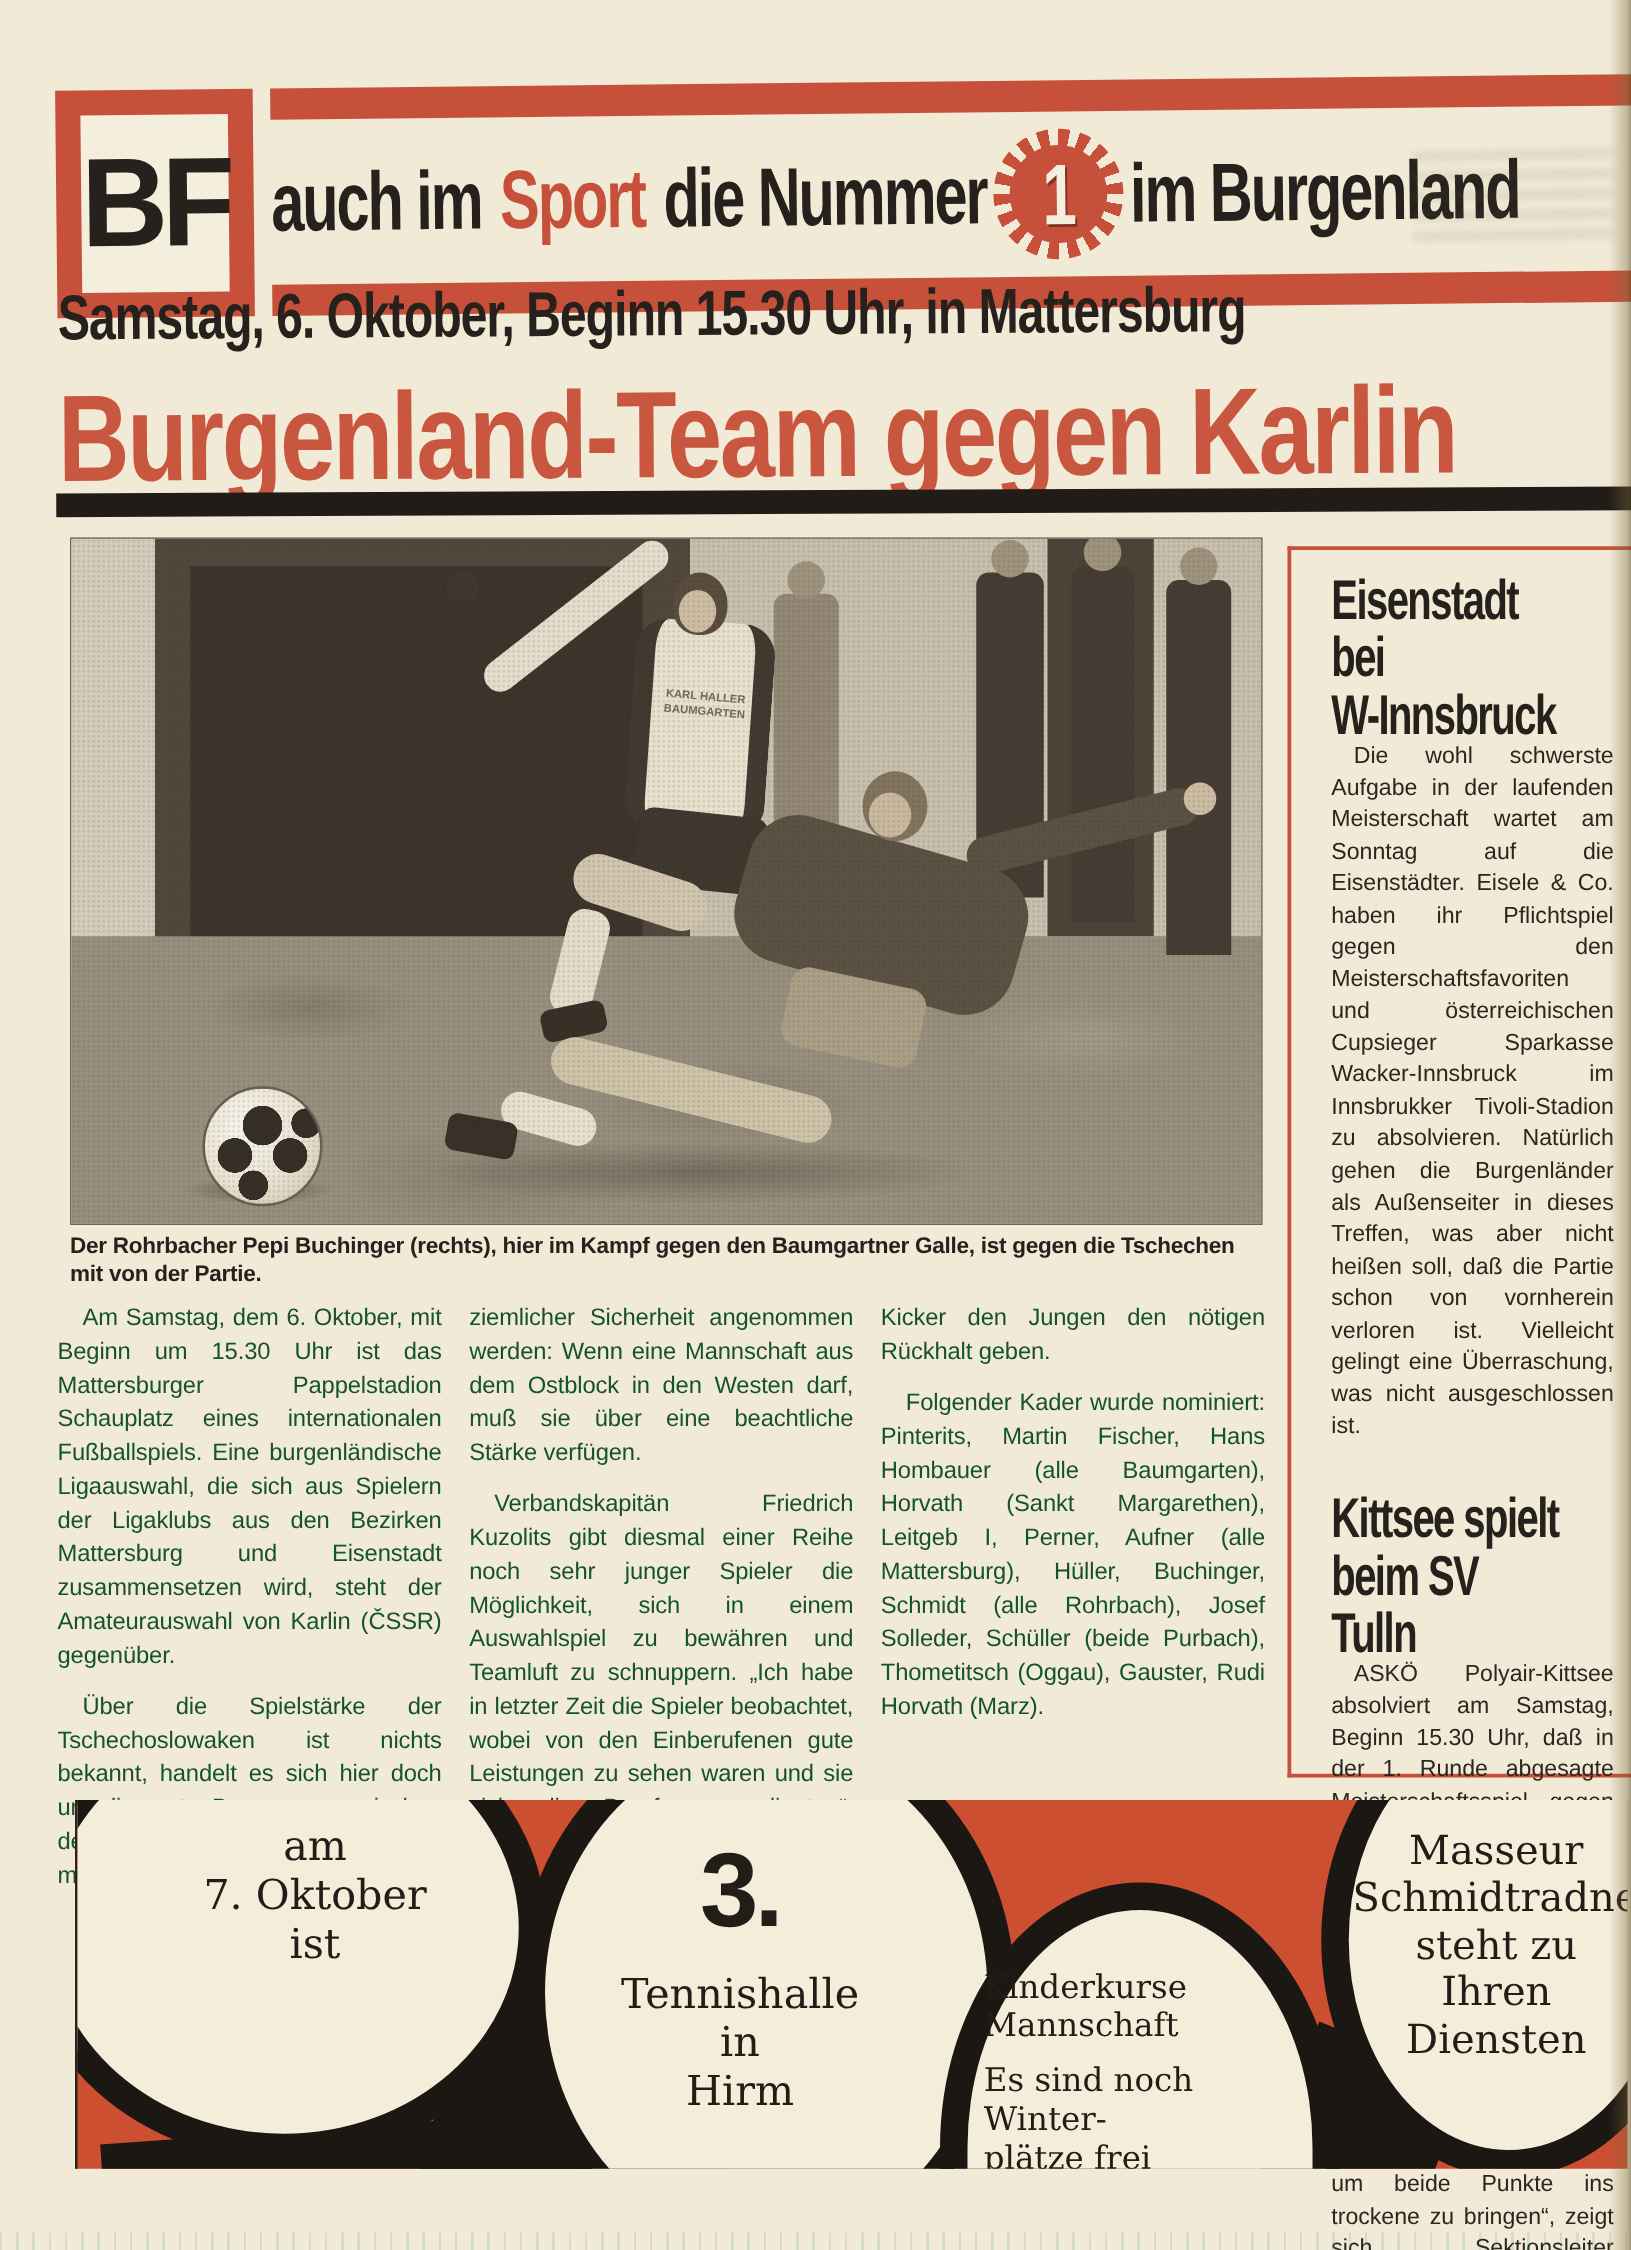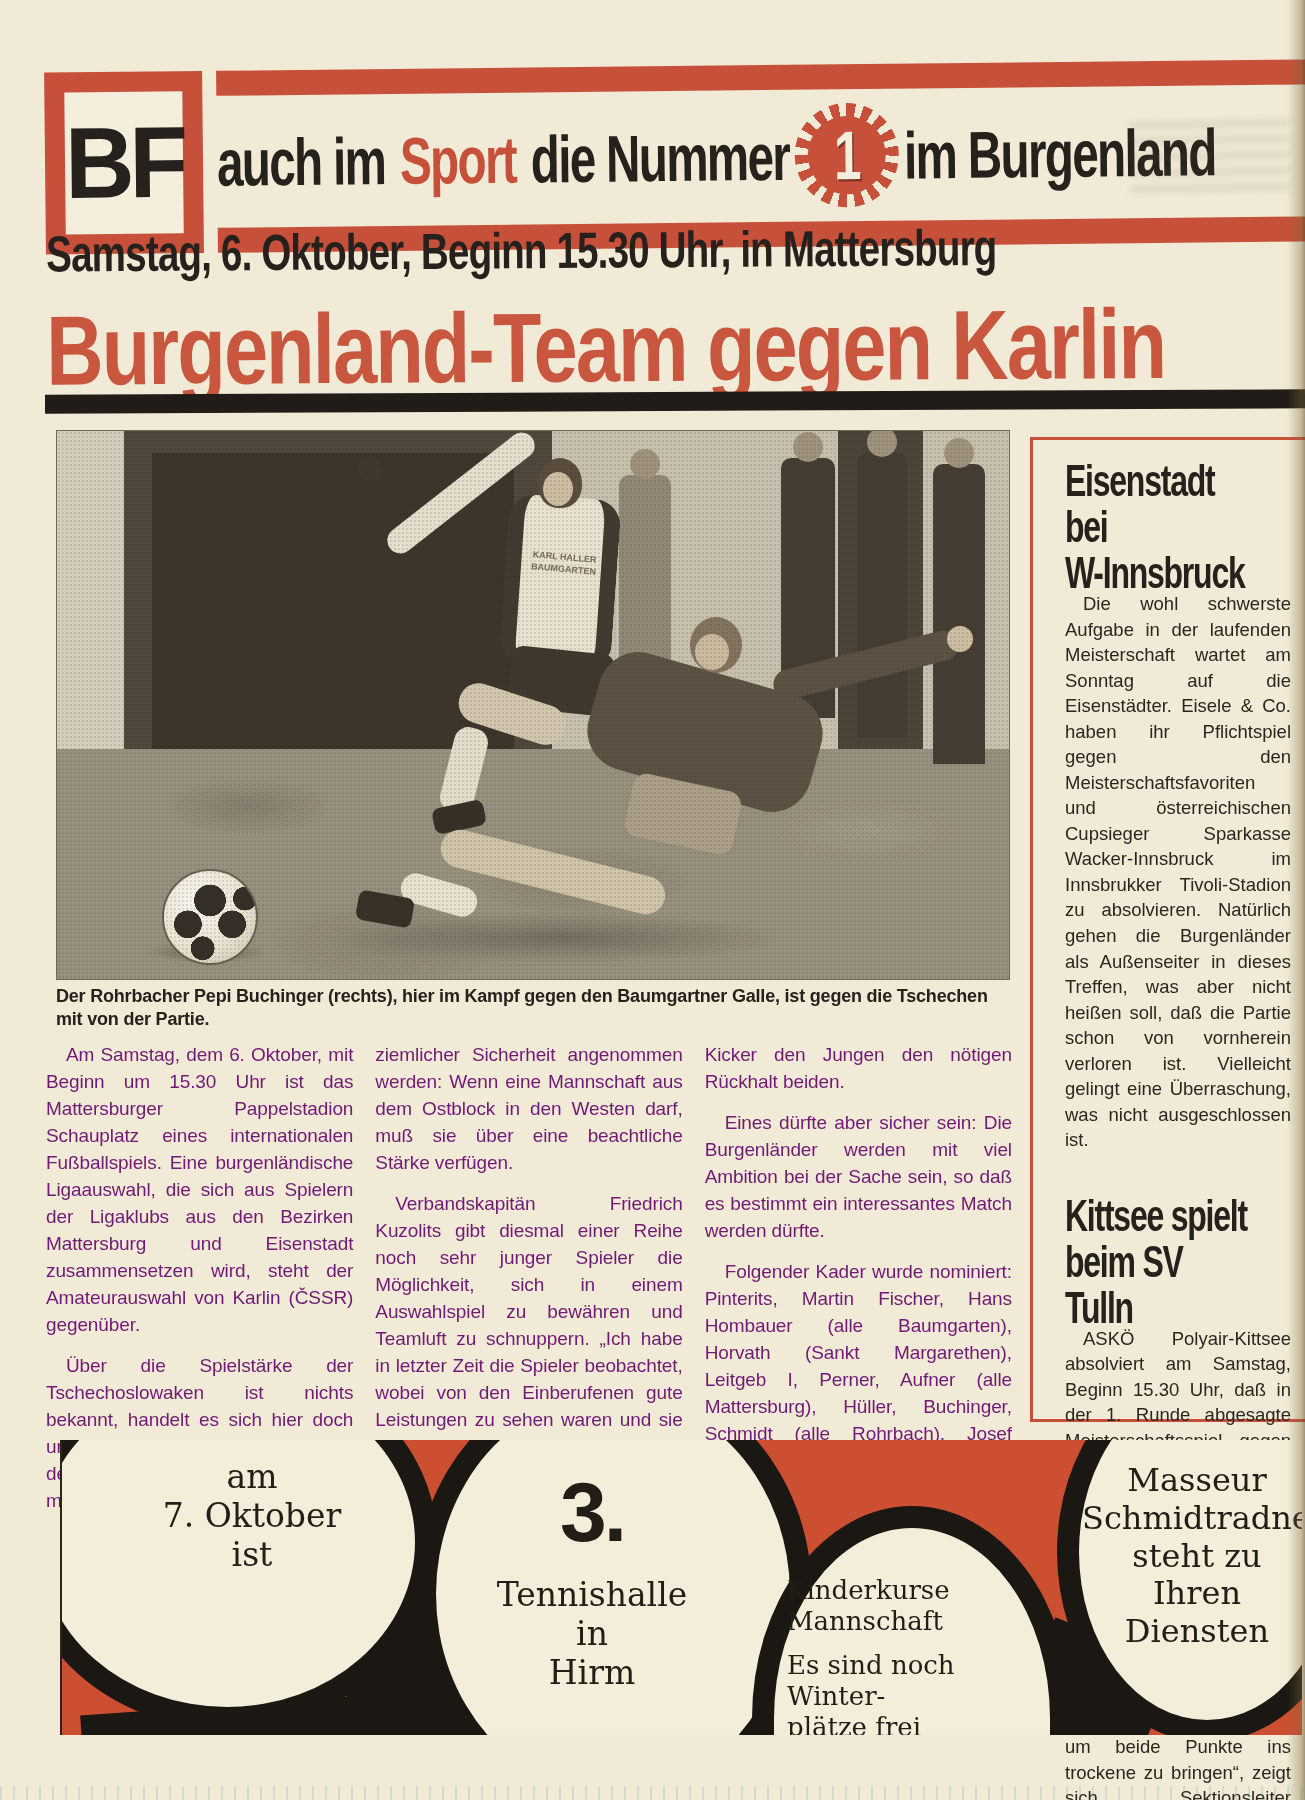--- a/index.html
+++ b/index.html
@@ -145,21 +145,21 @@
   .caption {
     position:absolute; left:56px; top:985px; width:952px;
     font-size:18px; font-weight:bold; line-height:1.25; letter-spacing:-0.2px;
   }
 
   
   .columns { position:absolute; left:46px; top:1042px; width:966px; display:flex; gap:22px; }
   .col { flex:1; }
   .col p {
     margin:0 0 14px 0; font-size:19px; line-height:1.42; text-align:justify;
-    letter-spacing:-0.1px; color:#701a75;
+    letter-spacing:-0.1px; color:#14532d;
   }
   .col p.indent { text-indent:20px; }
 
   
   .sidebar {
     position:absolute; left:1030px; top:437px; width:275px; height:985px; box-sizing:border-box;
     border:3px solid #c7503a; border-right:none; padding:18px 14px 10px 32px;
   }
   .sb-title {
     font-size:39px; font-weight:bold; letter-spacing:-1.5px; line-height:1.02;
@@ -285,22 +285,21 @@
   <div class="columns">
     <div class="col">
       <p class="indent">Am Samstag, dem 6. Oktober, mit Beginn um 15.30 Uhr ist das Mattersburger Pappelstadion Schauplatz eines internationalen Fußballspiels. Eine burgenländische Ligaauswahl, die sich aus Spielern der Ligaklubs aus den Bezirken Mattersburg und Eisenstadt zusammensetzen wird, steht der Amateurauswahl von Karlin (ČSSR) gegenüber.</p>
       <p class="indent">Über die Spielstärke der Tschechoslowaken ist nichts bekannt, handelt es sich hier doch um die erste Begegnung zwischen den beiden Teams. Doch eines kann mit</p>
     </div>
     <div class="col">
       <p>ziemlicher Sicherheit angenommen werden: Wenn eine Mannschaft aus dem Ostblock in den Westen darf, muß sie über eine beachtliche Stärke verfügen.</p>
       <p class="indent">Verbandskapitän Friedrich Kuzolits gibt diesmal einer Reihe noch sehr junger Spieler die Möglichkeit, sich in einem Auswahlspiel zu bewähren und Teamluft zu schnuppern. „Ich habe in letzter Zeit die Spieler beobachtet, wobei von den Einberufenen gute Leistungen zu sehen waren und sie sich die Berufung verdienten“, meinte der Verbandskapitän, der aber auch hofft, daß die älteren</p>
     </div>
     <div class="col">
-      <p>Kicker den Jungen den nötigen Rückhalt beiden.</p>
-      <p class="indent">Eines dürfte aber sicher sein: Die Burgenländer werden mit viel Ambition bei der Sache sein, so daß es bestimmt ein interessantes Match werden dürfte.</p>
+      <p>Kicker den Jungen den nötigen Rückhalt geben.</p>
       <p class="indent">Folgender Kader wurde nominiert: Pinterits, Martin Fischer, Hans Hombauer (alle Baumgarten), Horvath (Sankt Margarethen), Leitgeb I, Perner, Aufner (alle Mattersburg), Hüller, Buchinger, Schmidt (alle Rohrbach), Josef Solleder, Schüller (beide Purbach), Thometitsch (Oggau), Gauster, Rudi Horvath (Marz).</p>
     </div>
   </div>
 
   <div class="sidebar">
     <div class="sb-article">
       <div class="sb-title">Eisenstadt bei
 W-Innsbruck</div>
       <div class="sb-body">Die wohl schwerste Aufgabe in der laufenden Meisterschaft wartet am Sonntag auf die Eisenstädter. Eisele &amp; Co. haben ihr Pflichtspiel gegen den Meisterschaftsfavoriten und österreichischen Cupsieger Sparkasse Wacker-Innsbruck im Innsbrukker Tivoli-Stadion zu absolvieren. Natürlich gehen die Burgenländer als Außenseiter in dieses Treffen, was aber nicht heißen soll, daß die Partie schon von vornherein verloren ist. Vielleicht gelingt eine Überraschung, was nicht ausgeschlossen ist.</div>
     </div>

